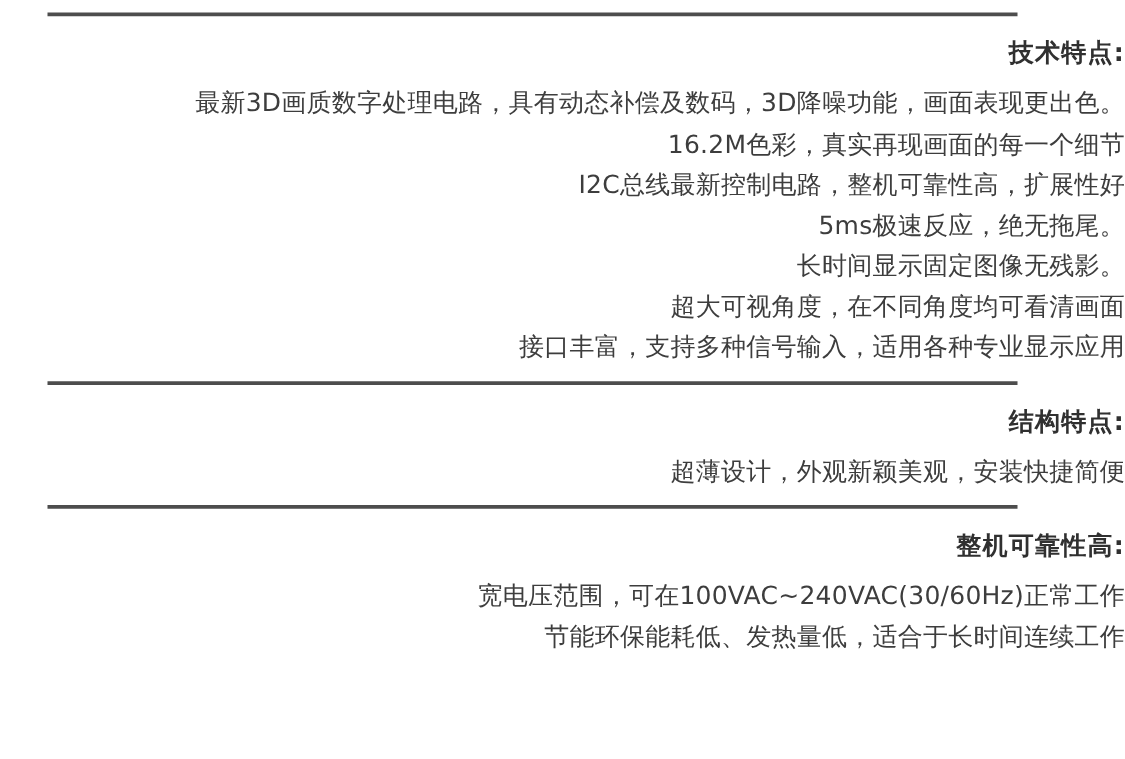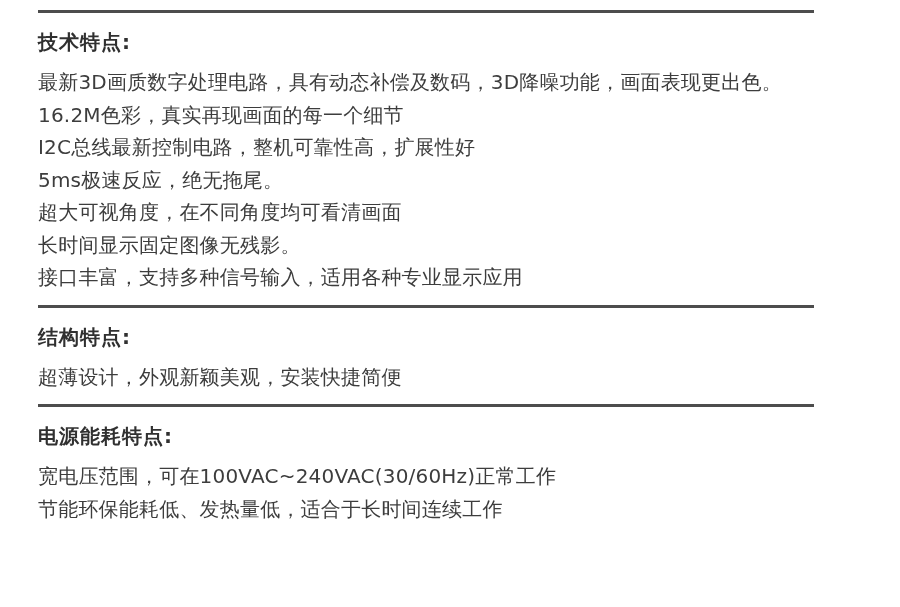--- a/index.html
+++ b/index.html
@@ -1,15 +1,15 @@
 <!DOCTYPE html>
 <html><head>
 <meta charset="utf-8">
 <style>
-  * { box-sizing: border-box; }
+  * { box-sizing: border-box; text-align: right; }
   html, body {
     margin: 0;
     padding: 0;
     background: #ffffff;
     font-family: "DejaVu Sans", "Liberation Sans", sans-serif;
   }
   .page {
     position: relative;
     width: 900px;
     height: 607px;
@@ -50,33 +50,33 @@
 <div class="page">
 
   <hr class="divider">
 
   <section class="section">
     <h2 class="section-heading">技术特点:</h2>
     <p class="feature-line">最新3D画质数字处理电路，具有动态补偿及数码，3D降噪功能，画面表现更出色。</p>
     <p class="feature-line">16.2M色彩，真实再现画面的每一个细节</p>
     <p class="feature-line">I2C总线最新控制电路，整机可靠性高，扩展性好</p>
     <p class="feature-line">5ms极速反应，绝无拖尾。</p>
+    <p class="feature-line">长时间显示固定图像无残影。</p>
     <p class="feature-line">超大可视角度，在不同角度均可看清画面</p>
-    <p class="feature-line">长时间显示固定图像无残影。</p>
     <p class="feature-line">接口丰富，支持多种信号输入，适用各种专业显示应用</p>
   </section>
 
   <hr class="divider">
 
   <section class="section">
     <h2 class="section-heading">结构特点:</h2>
     <p class="feature-line">超薄设计，外观新颖美观，安装快捷简便</p>
   </section>
 
   <hr class="divider">
 
   <section class="section">
-    <h2 class="section-heading">电源能耗特点:</h2>
+    <h2 class="section-heading">整机可靠性高:</h2>
     <p class="feature-line">宽电压范围，可在100VAC~240VAC(30/60Hz)正常工作</p>
     <p class="feature-line">节能环保能耗低、发热量低，适合于长时间连续工作</p>
   </section>
 
 </div>
 
 </body></html>

